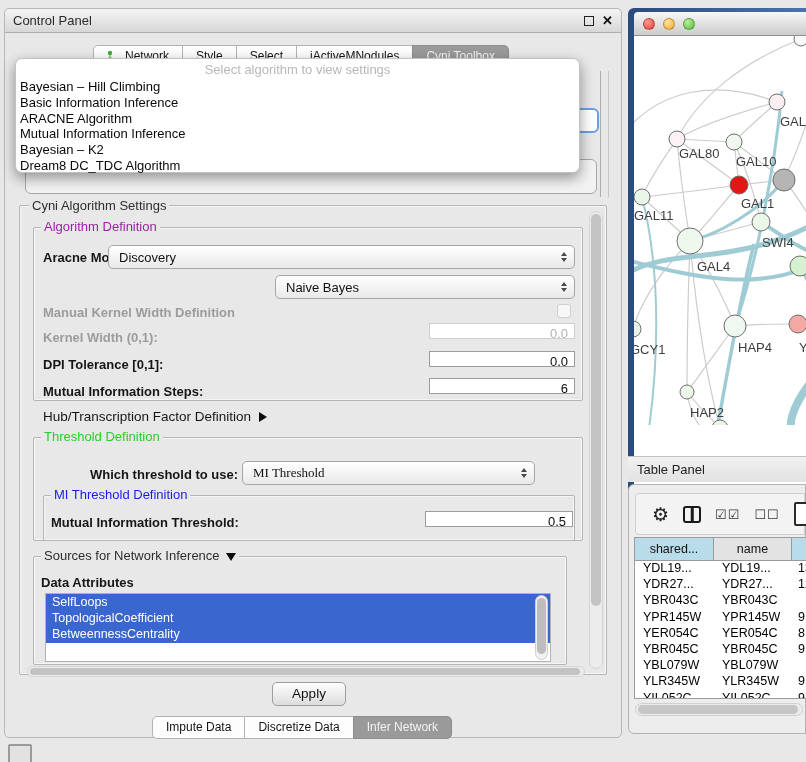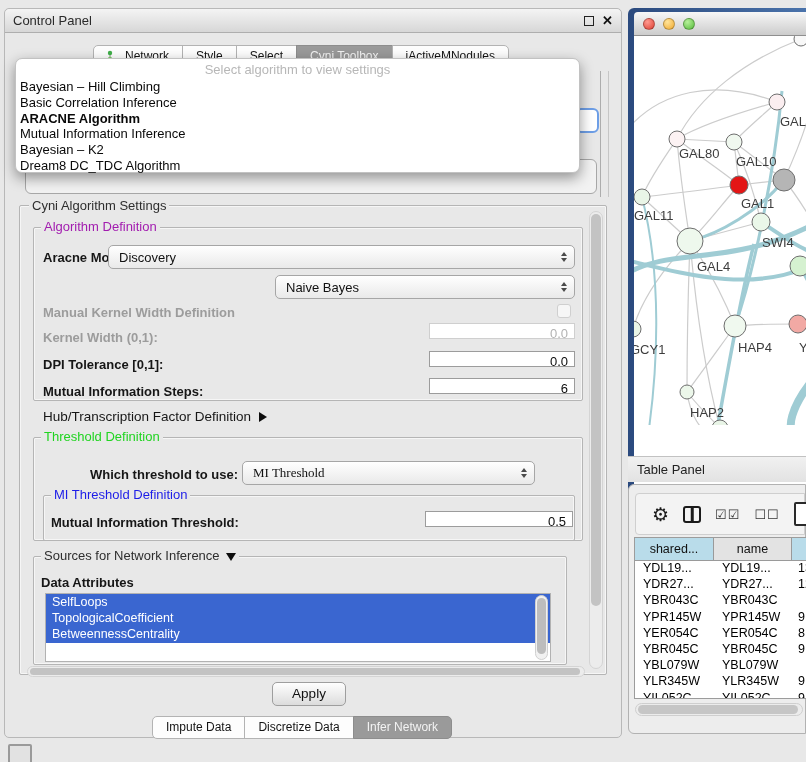--- a/index.html
+++ b/index.html
@@ -26,21 +26,21 @@
   .tab:last-child { border-radius:0 5px 5px 0; }
   .tab.selected { background:#9a9a9a; color:#f3f3f3; border-color:#8d8d8d; }
 
   
   .dd-popup { position:absolute; left:15px; top:58px; width:565px; height:115px;
     background:#fff; border:1px solid #c2c2c2; border-radius:7px;
     box-shadow:0 5px 14px rgba(0,0,0,.4); z-index:30; padding-top:3px; }
   .dd-header { text-align:center; color:#b7b7b7; font-size:13px; height:17px; }
   .dd-item { padding:0 4px; height:15.8px; line-height:15.8px; font-size:13px; color:#090909;
     white-space:nowrap; }
-  .dd-item.bold { font-weight:bold; }
+  .dd-item.bold { font-weight:normal; }
 
   
   .behind-strip { position:absolute; left:595px; top:62px; width:9px; height:126px;
     border-left:1px solid #adadad; border-right:1px solid #c6c6c6; z-index:4; }
   .behind-combo { position:absolute; left:570px; top:99px; width:24px; height:25px;
     background:#fff; border:2px solid #6d9ee6; border-radius:6px; z-index:4; }
   .behind-box { position:absolute; left:20px; top:150px; width:572px; height:35px;
     border:1px solid #a7a7a7; border-radius:6px; background:#f2f2f2; z-index:3; }
 
   
@@ -168,25 +168,25 @@
         <circle cx="9" cy="11" r="2.2" fill="#7ccf66"></circle>
       </svg>
       <span>Network</span>
     </div>
     <div class="tab">
         <span>Style</span>
       </div>
     <div class="tab">
         <span>Select</span>
       </div>
+    <div class="tab">
+        <span>jActiveMNodules</span>
+      </div>
     <div class="tab selected">
         <span>Cyni Toolbox</span>
-      </div>
-    <div class="tab">
-        <span>jActiveMNodules</span>
       </div>
   </div>
 
   <div class="behind-strip" style="position:absolute;"></div>
   <div class="behind-combo" style="position:absolute;"></div>
   <div class="behind-box" style="position:absolute;"></div>
 
   <div class="settings">
     <div class="groupbox" style="left:0;top:6px;width:588px;height:470px;"></div>
     <div class="group-label" style="left:10px;top:0;color:#2e2e2e;">Cyni Algorithm Settings</div>
@@ -280,21 +280,21 @@
     <div class="tab selected">
         <span>Infer Network</span>
       </div>
   </div>
 </div>
 
 <div class="dd-popup">
   <div class="dd-header">Select algorithm to view settings</div>
   <div id="dd-items">
       <div class="dd-item">Bayesian – Hill Climbing</div>
-      <div class="dd-item">Basic Correlation Inference</div>
+      <div class="dd-item">Basic Information Inference</div>
       <div class="dd-item bold">ARACNE Algorithm</div>
       <div class="dd-item">Mutual Information Inference</div>
       <div class="dd-item">Bayesian – K2</div>
       <div class="dd-item">Dream8 DC_TDC Algorithm</div>
     </div>
 </div>
 
 <div class="net-window">
   <div class="net-titlebar">
     <span class="light red"></span>

